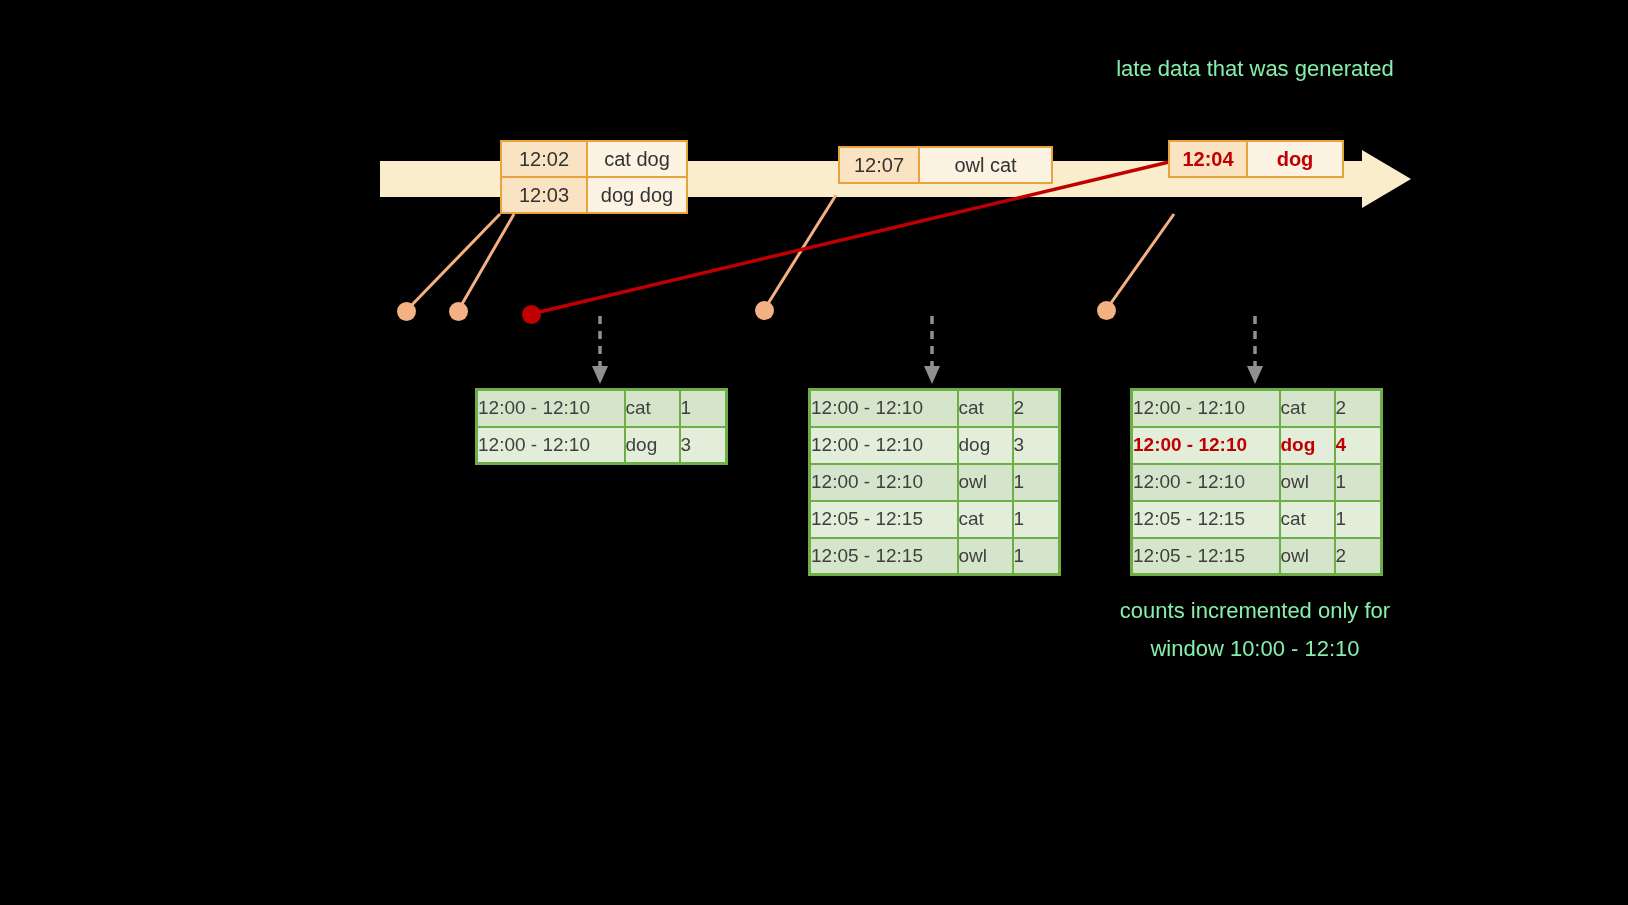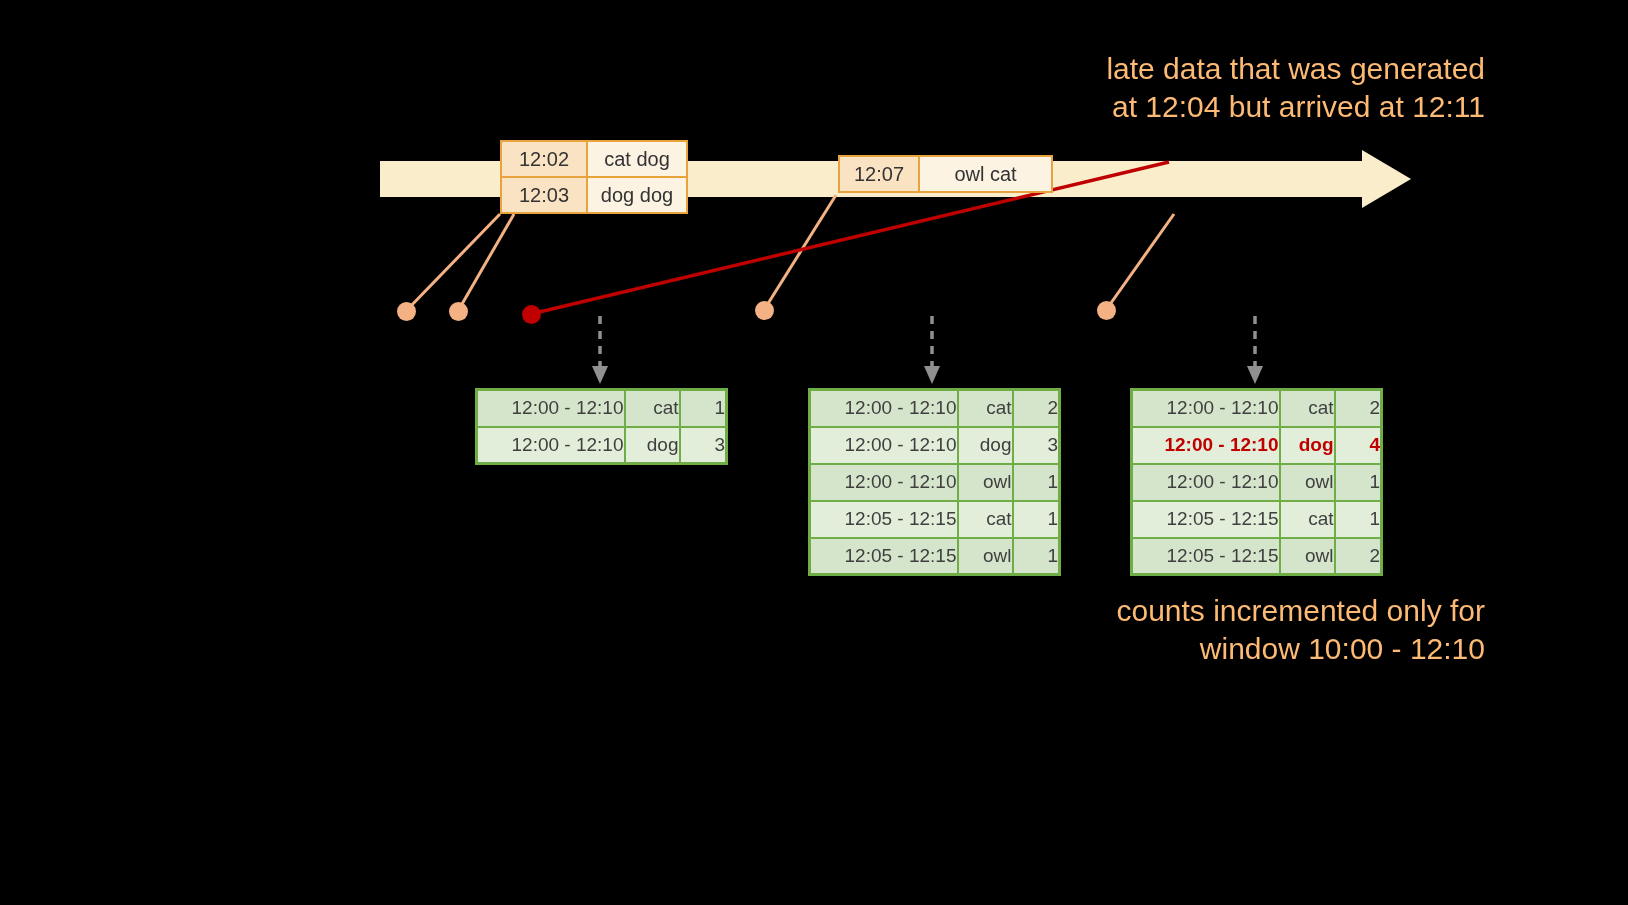--- a/index.html
+++ b/index.html
@@ -8,24 +8,24 @@
   .canvas {
     position: relative;
     width: 1628px;
     height: 905px;
     background: #000000;
     overflow: hidden;
   }
   .annotation {
     position: absolute;
     width: 460px;
-    color: #fdba74;
-    font-size: 30px;
+    color: #86efac;
+    font-size: 22px;
     line-height: 38px;
-    text-align: right;
+    text-align: center;
   }
   .timeline-bar {
     position: absolute;
     left: 380px;
     top: 161px;
     width: 983px;
     height: 36px;
     background: #FAEDCB;
   }
   .timeline-head {
@@ -61,21 +61,21 @@
     color: #333333;
     overflow: hidden;
     white-space: nowrap;
   }
   .event-table .time-cell { background: #FAE3C3; }
   .event-table .word-cell { background: #FCF3E3; }
   .result-table { border: 3px solid #6FAE46; }
   .result-table td {
     border: 2px solid #6FAE46;
     height: 37px;
-    text-align: right;
+    text-align: left;
     font-size: 19px;
     color: #3F3F3F;
     overflow: hidden;
     white-space: nowrap;
   }
   .result-table tr:nth-child(odd) td { background: #D5E5CB; }
   .result-table tr:nth-child(even) td { background: #E2EEDA; }
   .red-text { color: #C00000 !important; font-weight: bold; }
 </style>
 </head>
@@ -113,31 +113,35 @@
       <td class="time-cell" style="width:86px">12:02</td>
       <td class="word-cell" style="width:100px">cat dog</td>
     </tr>
     <tr>
       <td class="time-cell">12:03</td>
       <td class="word-cell">dog dog</td>
     </tr>
   </tbody>
     </table>
 
-  <table class="event-table" style="left:838px; top:155px;padding-left:25px;">
+  <table class="event-table" style="left:838px; top:146px;padding-left:25px;">
     <tbody>
         <tr>
       <td class="time-cell" style="width:80px">12:07</td>
       <td class="word-cell" style="width:133px">owl cat</td>
     </tr>
   </tbody>
     </table>
 
   <table class="event-table" style="left:1168px; top:140px;">
     <tbody>
+        <tr>
+      <td class="time-cell red-text" style="width:78px">12:04</td>
+      <td class="word-cell red-text" style="width:96px">dog</td>
+    </tr>
   </tbody>
     </table>
 
   <div class="dot" style="left:397px; top:302px;"></div>
   <div class="dot" style="left:449px; top:302px;"></div>
   <div class="dot red" style="left:522px; top:305px;"></div>
   <div class="dot" style="left:755px; top:301px;"></div>
   <div class="dot" style="left:1097px; top:301px;"></div>
 
   <table class="result-table" style="left:475px; top:388px;">
@@ -210,21 +214,20 @@
     <tr>
       <td>12:05 - 12:15</td>
       <td>owl</td>
       <td>2</td>
     </tr>
   </tbody>
     </table>
 
   <div class="annotation" style="left:1025px; top:50px;">
     <div>late data that was generated</div>
-    <div>at 12:04 but arrived at 12:11</div>
   </div>
 
   <div class="annotation" style="left:1025px; top:592px;">
     <div>counts incremented only for</div>
     <div>window 10:00 - 12:10</div>
   </div>
 
 </div>
 
 </body></html>

